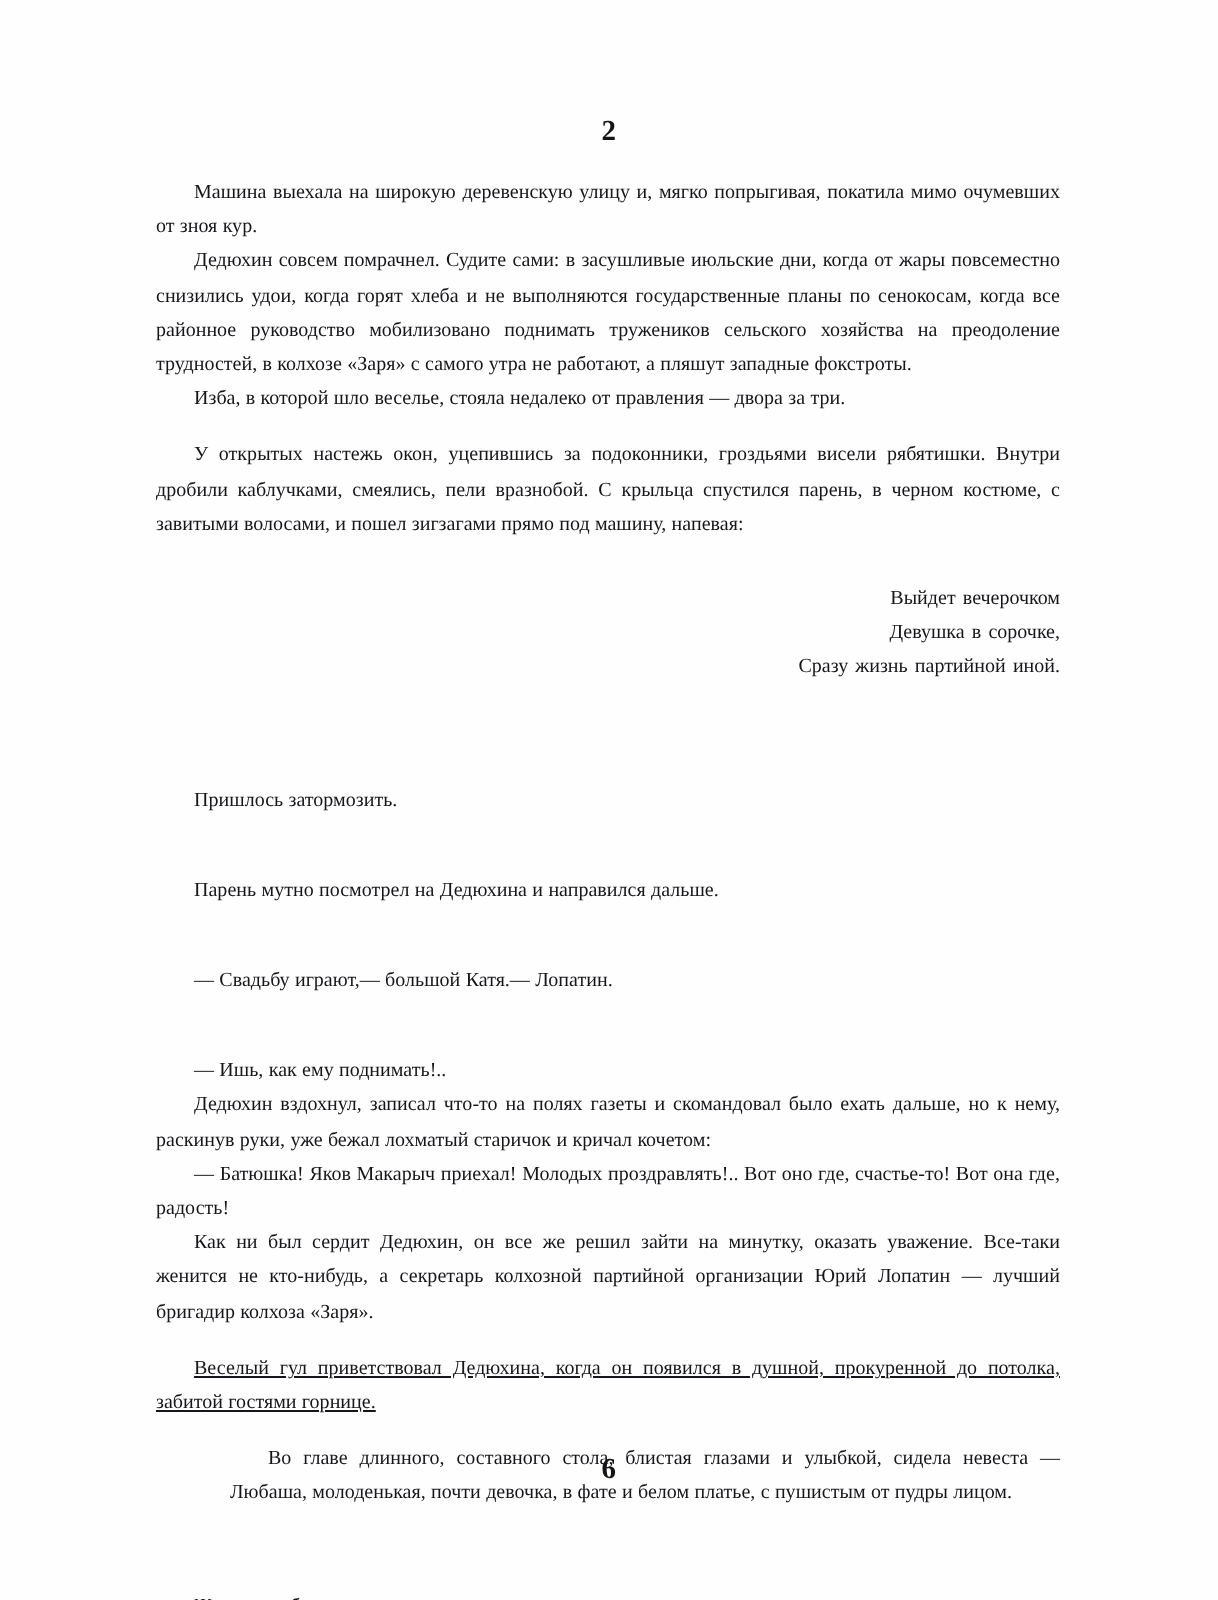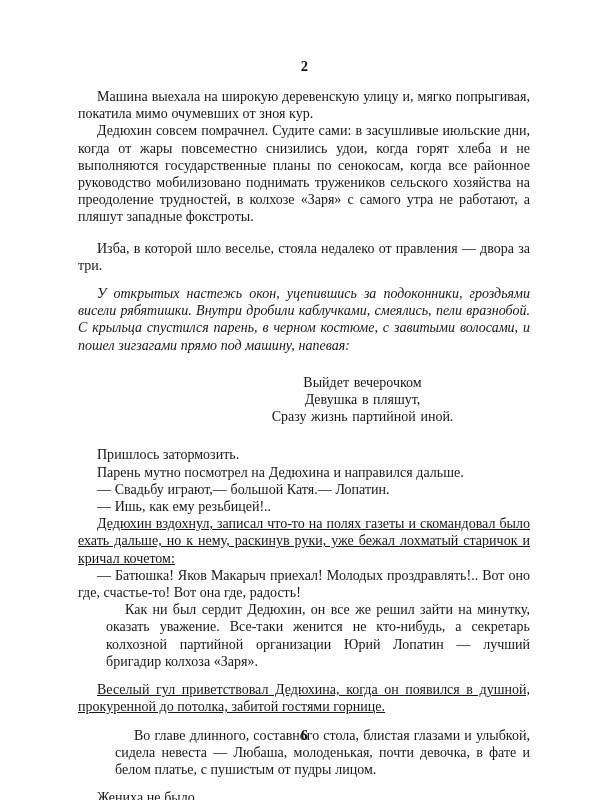--- a/index.html
+++ b/index.html
@@ -40,84 +40,85 @@
 
   .textblock {
     position: absolute;
     left: 78px;
     top: 88px;
     width: 452px;
   }
 
   p.para {
     margin: 0;
-    font-size: 14px;
+    font-size: 10px;
     line-height: 17.2px;
     text-align: justify;
     text-justify: inter-word;
     text-indent: 19px;
     color: #16161a;
     letter-spacing: 0.01px;
     word-spacing: 0.15px;
     -webkit-font-smoothing: antialiased;
   }
 
   
   p.para.nojust {
     text-align: left;
     text-indent: 19px;
+    margin-top: 28px;
   }
 
   .verse {
     margin: 0;
     padding-top: 20px;
     padding-bottom: 21px;
     padding-left: 117px;
   }
   .verse .vline {
-    font-size: 14px;
+    font-size: 10px;
     line-height: 17.2px;
-    text-align: center;
+    text-align: right;
     white-space: nowrap;
     color: #16161a;
     word-spacing: 1.1px;
   }
 
   .gap-sm { height: 11px; }
 </style>
 </head>
 <body>
 
 <div class="page">
 
   <div class="folio folio-top">2</div>
 
   <div class="textblock">
 
     <p class="para" style="text-align-last: left;">Машина выехала на широкую деревенскую улицу и, мягко попрыгивая, покатила мимо очумевших от зноя кур.</p>
     <p class="para" style="text-align-last: left;">Дедюхин совсем помрачнел. Судите сами: в засушливые июльские дни, когда от жары повсеместно снизились удои, когда горят хлеба и не выполняются государственные планы по сенокосам, когда все районное руководство мобилизовано поднимать тружеников сельского хозяйства на преодоление трудностей, в колхозе «Заря» с самого утра не работают, а пляшут западные фокстроты.</p>
-    <p class="para" style="text-align-last: left; margin-top: 14px;">Изба, в которой шло веселье, стояла недалеко от правления — двора за три.</p>
+    <p class="para" style="text-align-last: left;">Изба, в которой шло веселье, стояла недалеко от правления — двора за три.</p>
 
     <div class="gap-sm"></div>
 
-    <p class="para" style="text-align-last: left; font-style: italic;">У открытых настежь окон, уцепившись за подоконники, гроздьями висели рябятишки. Внутри дробили каблучками, смеялись, пели вразнобой. С крыльца спустился парень, в черном костюме, с завитыми волосами, и пошел зигзагами прямо под машину, напевая:</p>
+    <p class="para" style="text-align-last: left;">У открытых настежь окон, уцепившись за подоконники, гроздьями висели рябятишки. Внутри дробили каблучками, смеялись, пели вразнобой. С крыльца спустился парень, в черном костюме, с завитыми волосами, и пошел зигзагами прямо под машину, напевая:</p>
 
     <div class="verse">
       <div class="vline">Выйдет вечерочком</div>
-      <div class="vline">Девушка в пляшут,</div>
+      <div class="vline">Девушка в сорочке,</div>
       <div class="vline">Сразу жизнь партийной иной.</div>
     </div>
 
     <p class="para nojust" style="text-align-last: left;">Пришлось затормозить.</p>
     <p class="para nojust" style="text-align-last: left;">Парень мутно посмотрел на Дедюхина и направился дальше.</p>
     <p class="para nojust" style="text-align-last: left;">— Свадьбу играют,— большой Катя.— Лопатин.</p>
-    <p class="para nojust" style="text-align-last: left;">— Ишь, как ему резьбицей!..</p>
-    <p class="para" style="text-align-last: left; text-decoration: underline;">Дедюхин вздохнул, записал что-то на полях газеты и скомандовал было ехать дальше, но к нему, раскинув руки, уже бежал лохматый старичок и кричал кочетом:</p>
+    <p class="para nojust" style="text-align-last: left;">— Ишь, как ему поднимать!..</p>
+    <p class="para" style="text-align-last: left;">Дедюхин вздохнул, записал что-то на полях газеты и скомандовал было ехать дальше, но к нему, раскинув руки, уже бежал лохматый старичок и кричал кочетом:</p>
     <p class="para" style="text-align-last: left;">— Батюшка! Яков Макарыч приехал! Молодых проздравлять!.. Вот оно где, счастье-то! Вот она где, радость!</p>
-    <p class="para" style="text-align-last: left; margin-left: 28px;">Как ни был сердит Дедюхин, он все же решил зайти на минутку, оказать уважение. Все-таки женится не кто-нибудь, а секретарь колхозной партийной организации Юрий Лопатин — лучший бригадир колхоза «Заря».</p>
+    <p class="para" style="text-align-last: left;">Как ни был сердит Дедюхин, он все же решил зайти на минутку, оказать уважение. Все-таки женится не кто-нибудь, а секретарь колхозной партийной организации Юрий Лопатин — лучший бригадир колхоза «Заря».</p>
 
     <div class="gap-sm"></div>
 
     <p class="para" style="text-align-last: left; text-decoration: underline;">Веселый гул приветствовал Дедюхина, когда он появился в душной, прокуренной до потолка, забитой гостями горнице.</p>
 
     <div class="gap-sm"></div>
 
     <p class="para" style="text-align-last: left; margin-left: 37px;">Во главе длинного, составного стола, блистая глазами и улыбкой, сидела невеста — Любаша, молоденькая, почти девочка, в фате и белом платье, с пушистым от пудры лицом.</p>
 
     <div class="gap-sm"></div>

